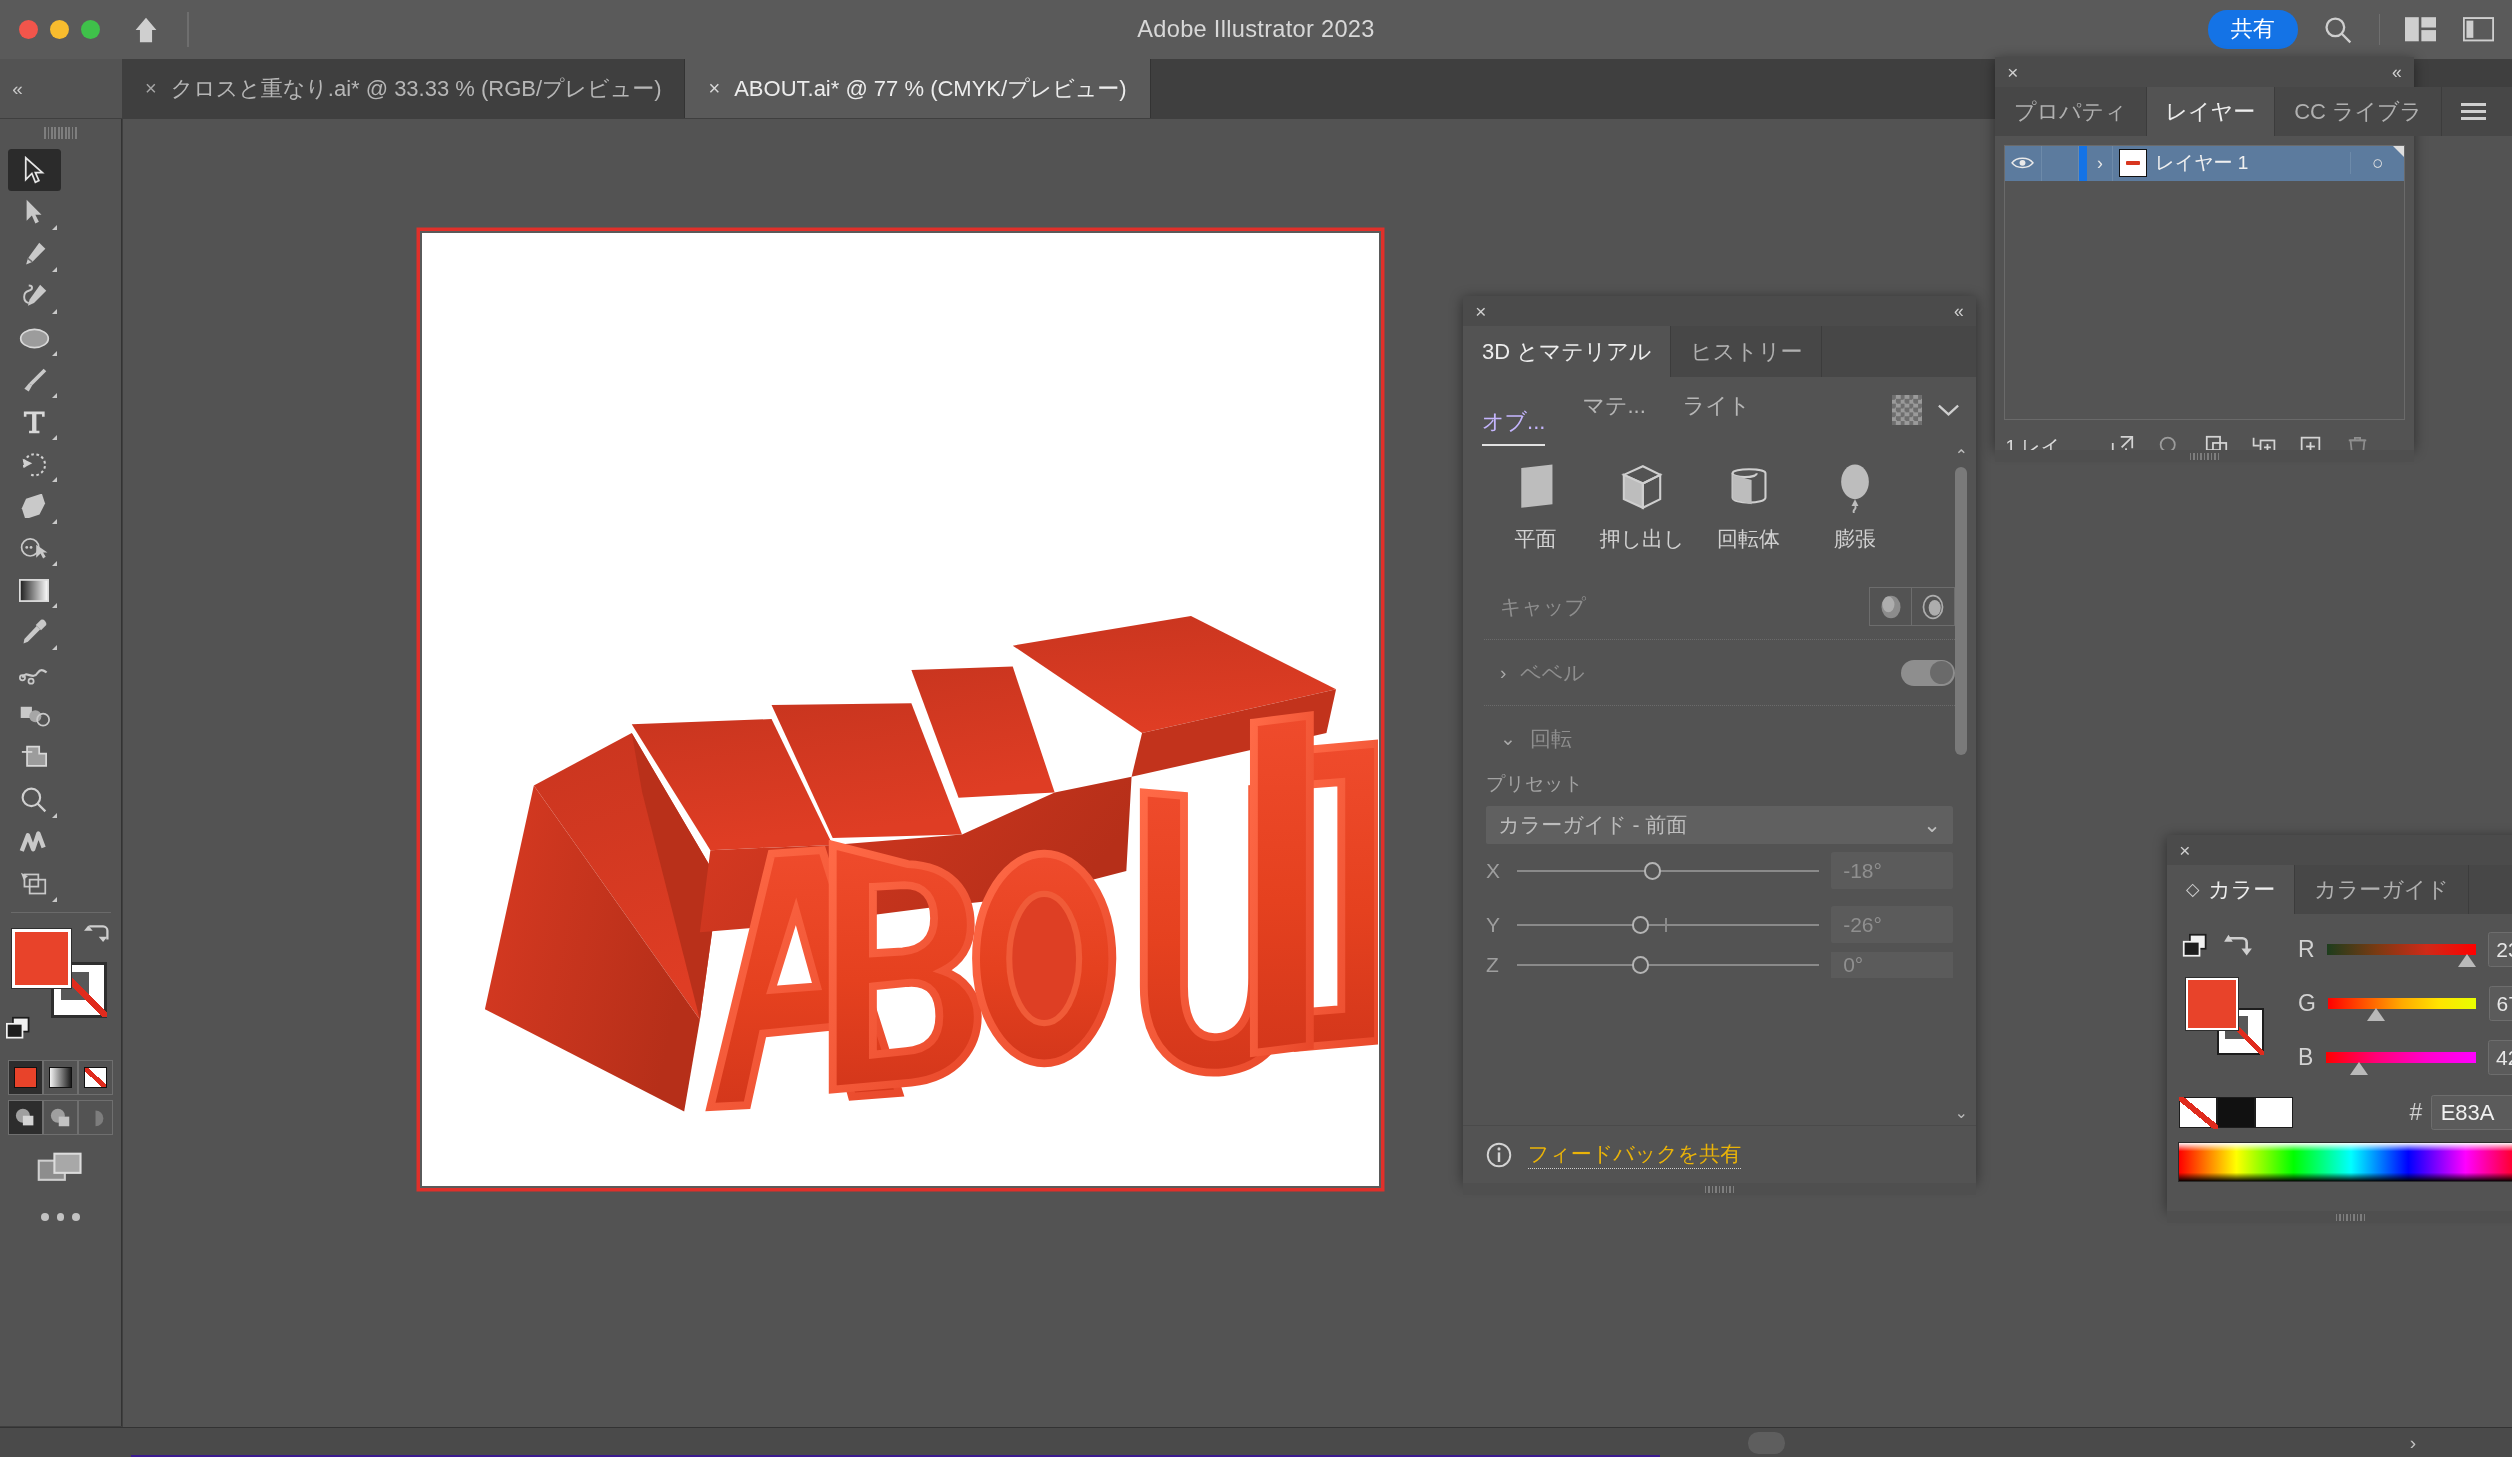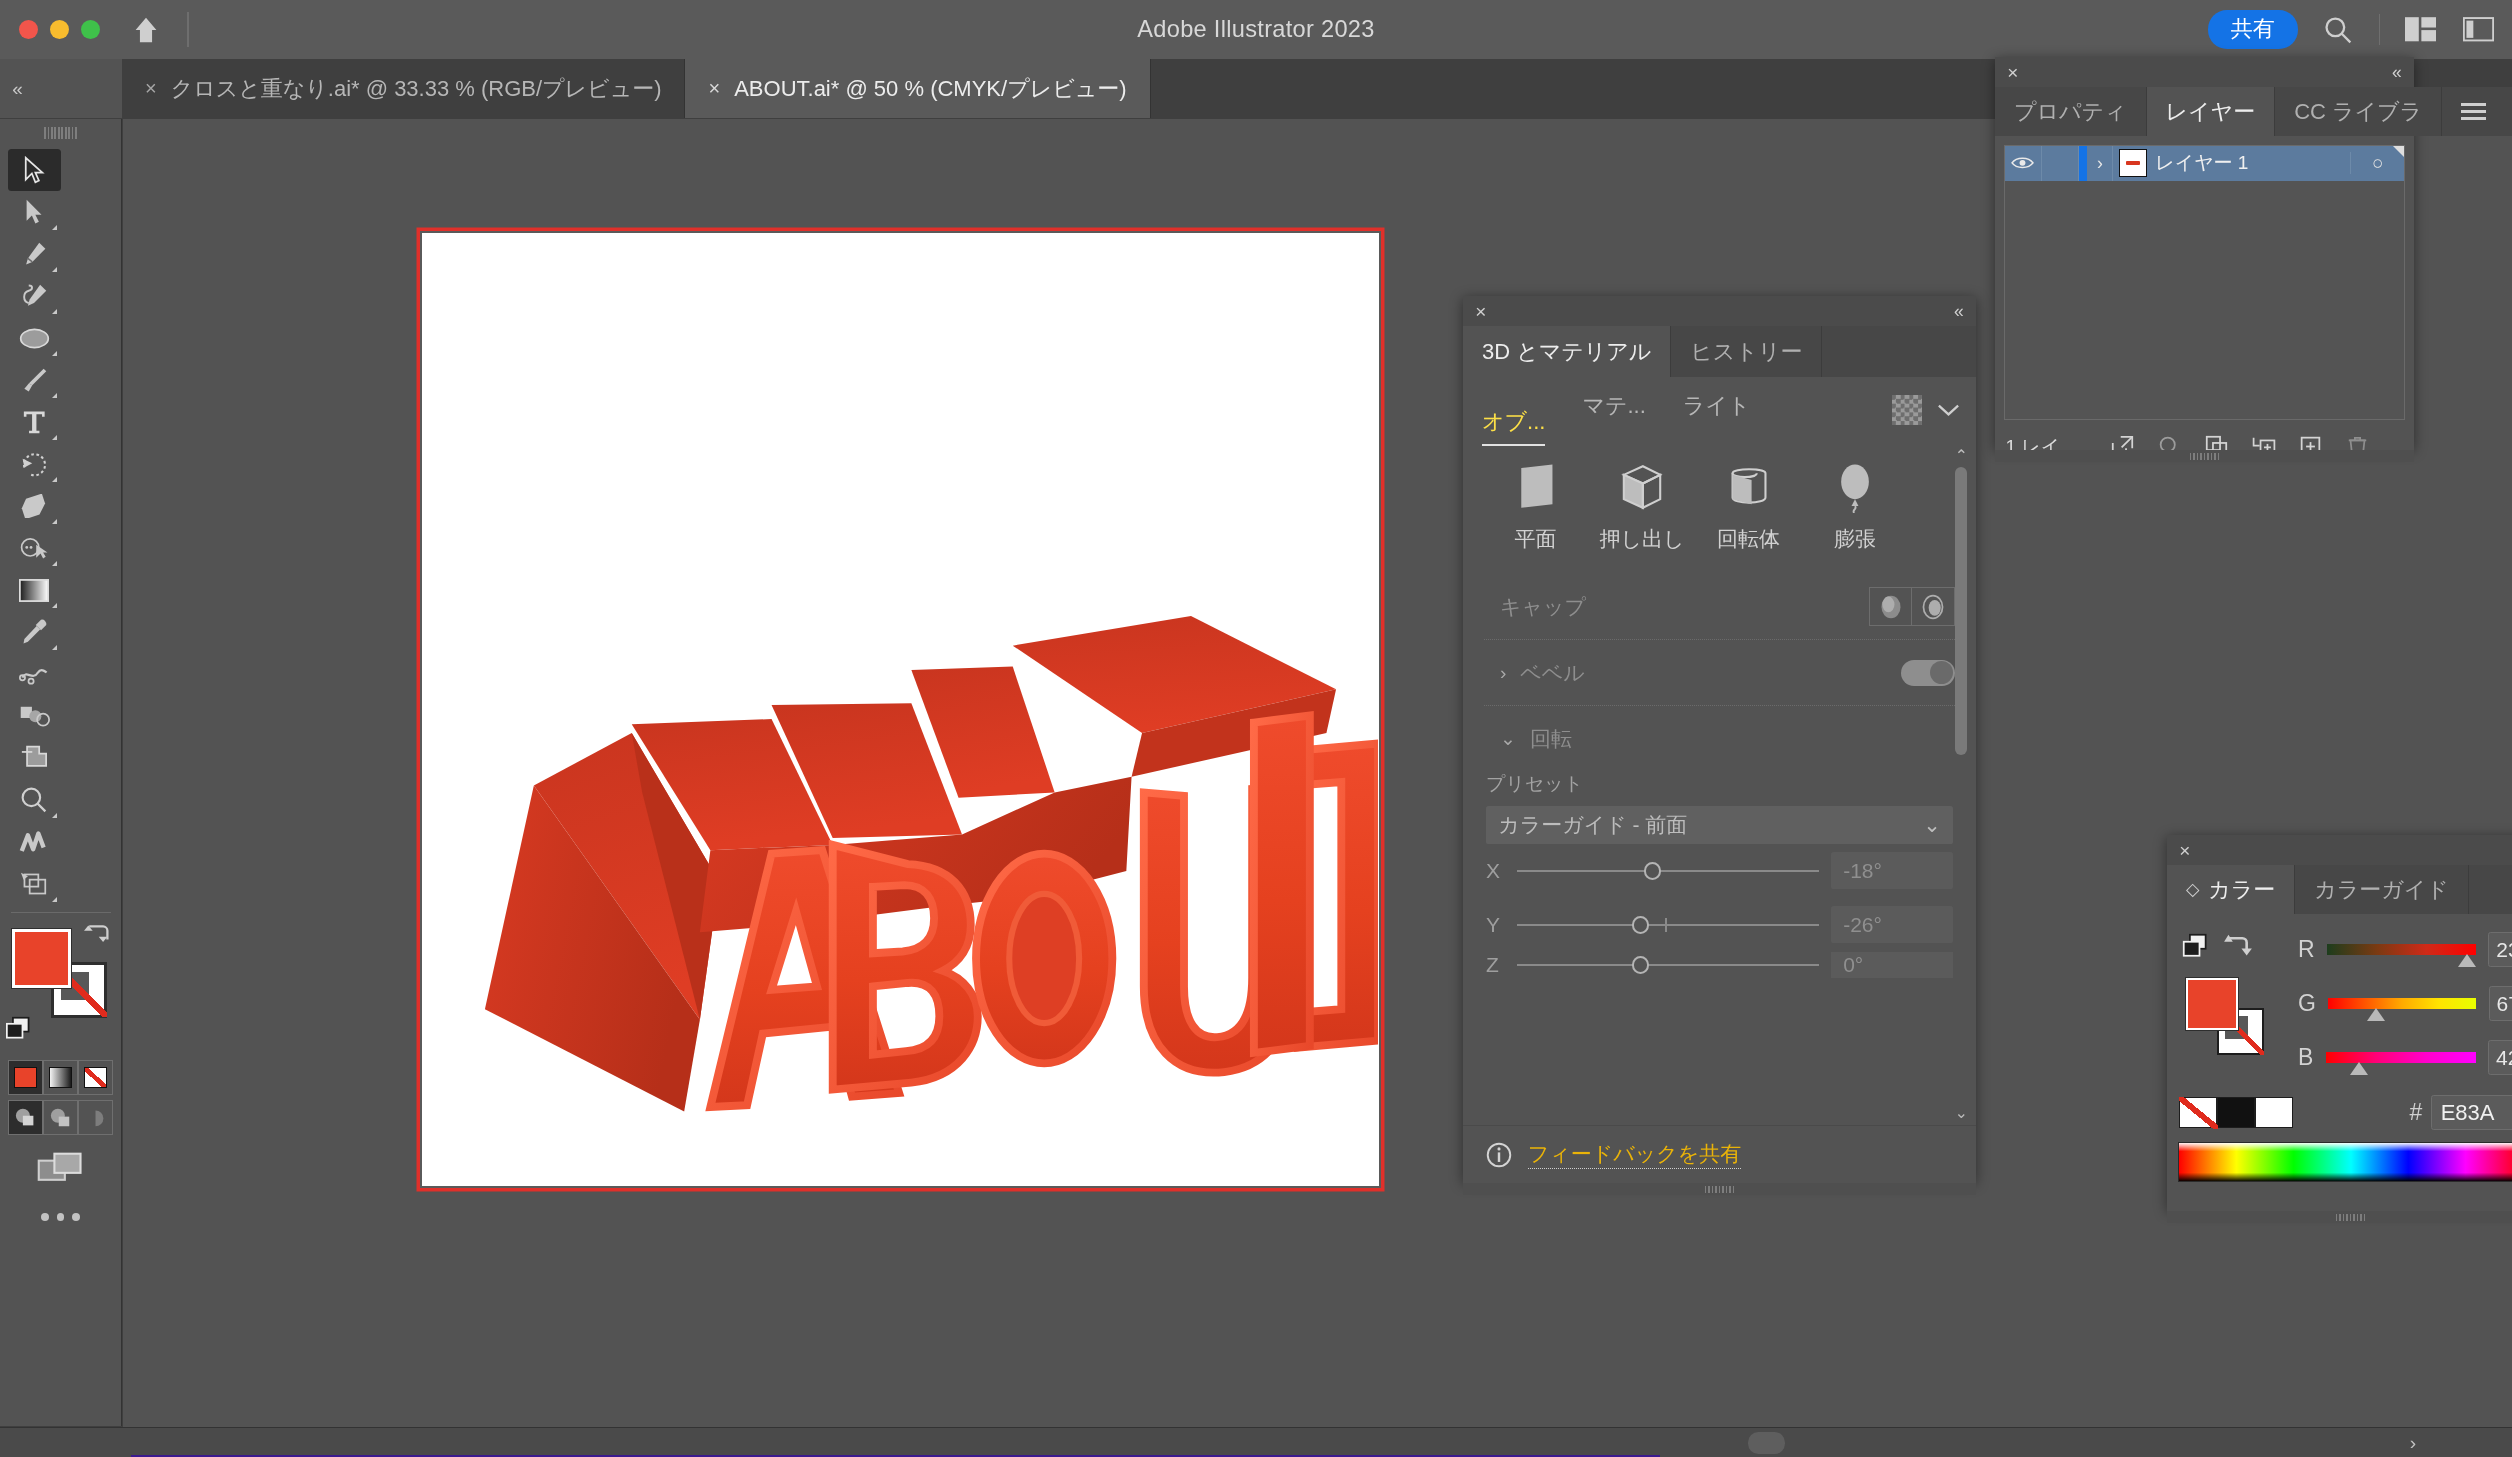--- a/index.html
+++ b/index.html
@@ -141,21 +141,21 @@
     display:flex;align-items:center;padding:0 19px;font-size:22px;color:#b0b0b0;
     background:#474747;border-right:0.9px solid #3c3c3c;white-space:nowrap;
   }
   .p-tab.active{background:#535353;color:#ededed;}
   .p-tab.pad{flex:1;border-right:none;}
 
   
   #panel3d{left:1463px;top:296px;width:513px;height:887px;}
   .seg{display:flex;align-items:center;height:65px;padding:0 19px;position:relative;}
   .seg-it{font-size:22px;color:#b7b7b7;margin-right:37px;padding-bottom:7px;position:relative;white-space:nowrap;}
-  .seg-it.active{color:#fde047;margin-top:32px;}
+  .seg-it.active{color:#c4b5fd;margin-top:32px;}
   .seg-it.active::after{
     content:"";position:absolute;left:0;right:0;bottom:-1.7px;height:1.7px;background:#e2e2e2;
   }
   .seg-right{position:absolute;right:15.7px;display:flex;align-items:center;gap:15.7px;}
   .checkico{width:30px;height:30px;background:
     repeating-conic-gradient(#9a9a9a 0 25%, #6e6e6e 0 50%) 0 0/8.7px 8.7px;}
   .p3body{position:relative;height:calc(100% - 30px - 51px - 65px - 58px);}
   .sec-lab{color:#b9b9b9;font-size:21px;padding:14px 0 0 23px;}
   .types{display:flex;padding:19px 0 0 21px;gap:3.5px;align-items:center;}
   .tcol{width:103px;display:flex;flex-direction:column;align-items:center;gap:12.2px;}
@@ -293,21 +293,21 @@
   </div>
 
   <div class="tabbar">
     <div class="tb-collapse">«</div>
     <div class="doctab">
       <span class="x">×</span>
       <span>クロスと重なり.ai* @ 33.33 % (RGB/プレビュー)</span>
     </div>
     <div class="doctab active">
       <span class="x">×</span>
-      <span>ABOUT.ai* @ 50 % (CMYK/プレビュー)</span>
+      <span>ABOUT.ai* @ 77 % (CMYK/プレビュー)</span>
     </div>
   </div>
 
   <div class="toolbar">
     <div class="grip">
       <i></i>
         <i></i>
         <i></i>
         <i></i>
         <i></i>

